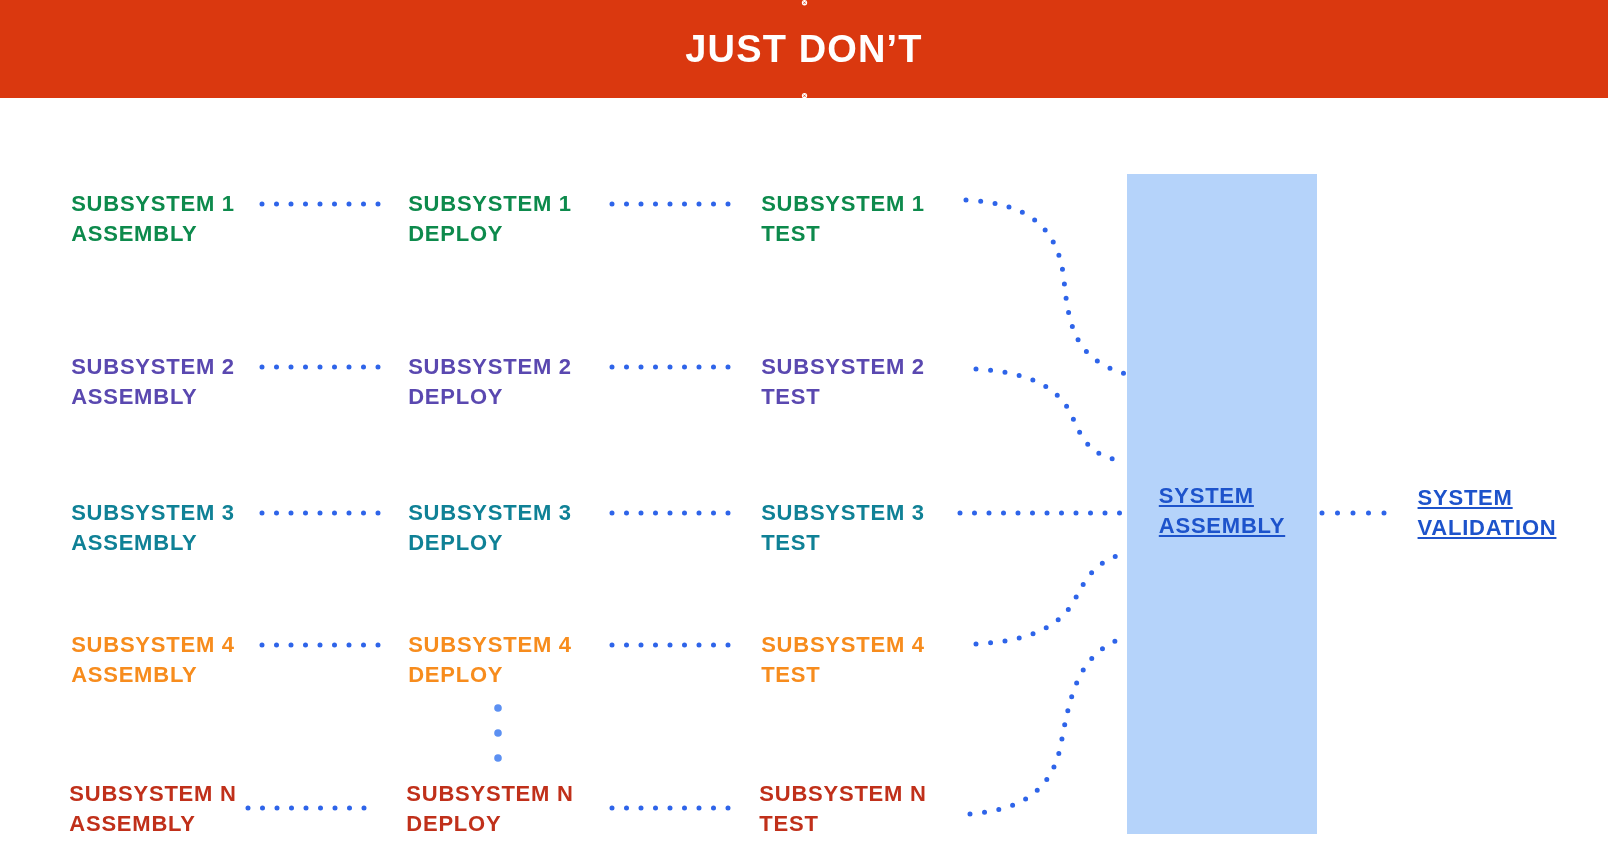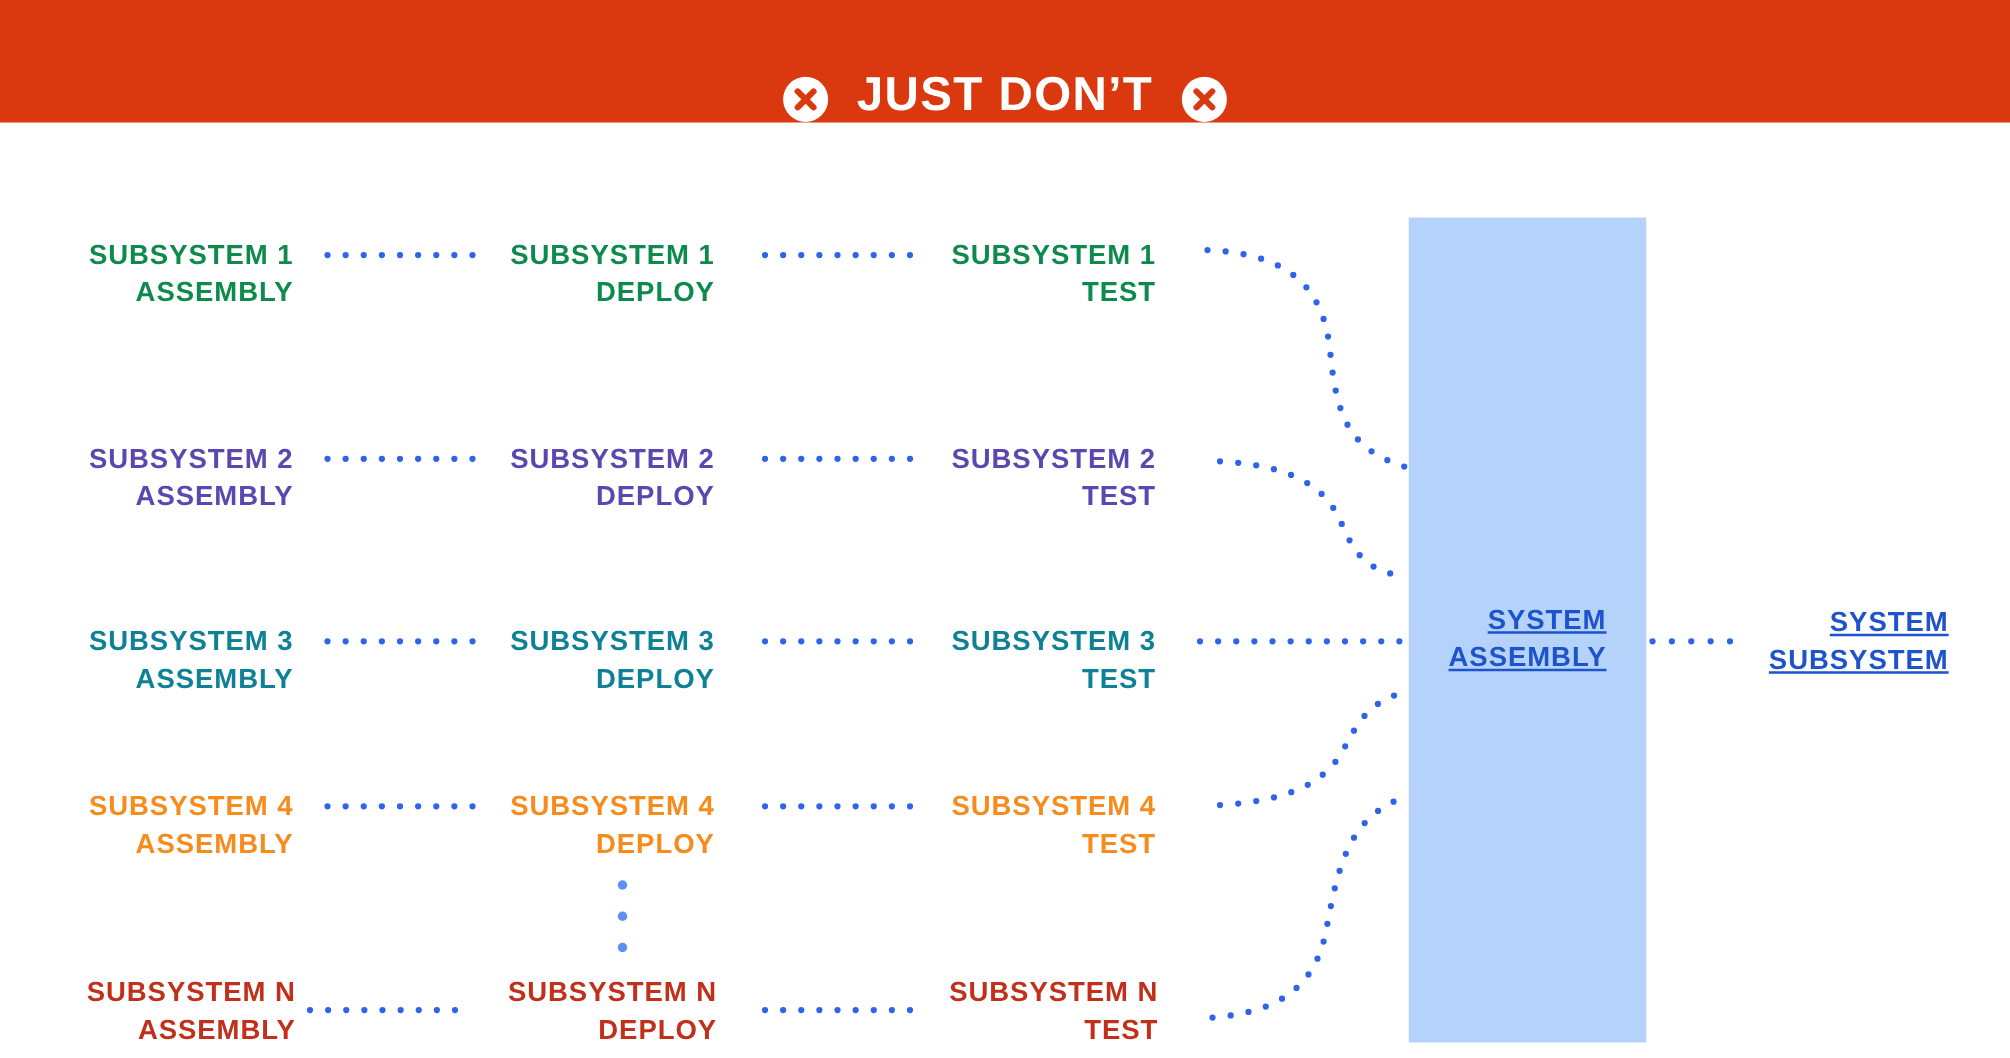--- a/index.html
+++ b/index.html
@@ -4,31 +4,31 @@
 <style>
   html,body{margin:0;padding:0;background:#fff;}
   .stage{
     position:relative;width:1608px;height:846px;background:#ffffff;overflow:hidden;
     font-family:"Liberation Sans",sans-serif;
   }
   
   .banner{
     position:absolute;left:0;top:0;width:1608px;height:98px;
     background:var(--banner-bg,#DA380F);
-    display:flex;align-items:flex-end;justify-content:center;gap:22px;
+    display:flex;align-items:center;justify-content:center;gap:22px;flex-direction:column;
   }
   .banner-title{
     color:var(--banner-text,#fff);font-size:38px;font-weight:700;letter-spacing:0.03em;
     white-space:nowrap;
   }
   .x-icon{width:37px;height:37px;display:block;}
   
   .cell{
     position:absolute;transform:translate(-50%,-50%);
-    text-align:right;font-weight:700;font-size:22px;line-height:30px;
+    text-align:left;font-weight:700;font-size:22px;line-height:30px;
     letter-spacing:0.035em;white-space:nowrap;
   }
   .blue-label{color:var(--system-blue,#1D53CB);text-decoration:underline;}
   
   .assembly-box{
     position:absolute;left:1127px;top:174px;width:190px;height:660px;
     background:var(--box-fill,#B5D3FA);
   }
   
   .lines{position:absolute;left:0;top:0;pointer-events:none;}
@@ -153,16 +153,16 @@
     <div>TEST</div>
   </div>
 
   <div class="cell blue-label" style="left:1222px;top:511px;">
     <div>SYSTEM</div>
     <div>ASSEMBLY</div>
   </div>
 
   <div class="cell blue-label" style="left:1487px;top:513px;">
     <div>SYSTEM</div>
-    <div>SUBSYSTEM</div>
+    <div>VALIDATION</div>
   </div>
 
 </div>
 
 </body></html>

